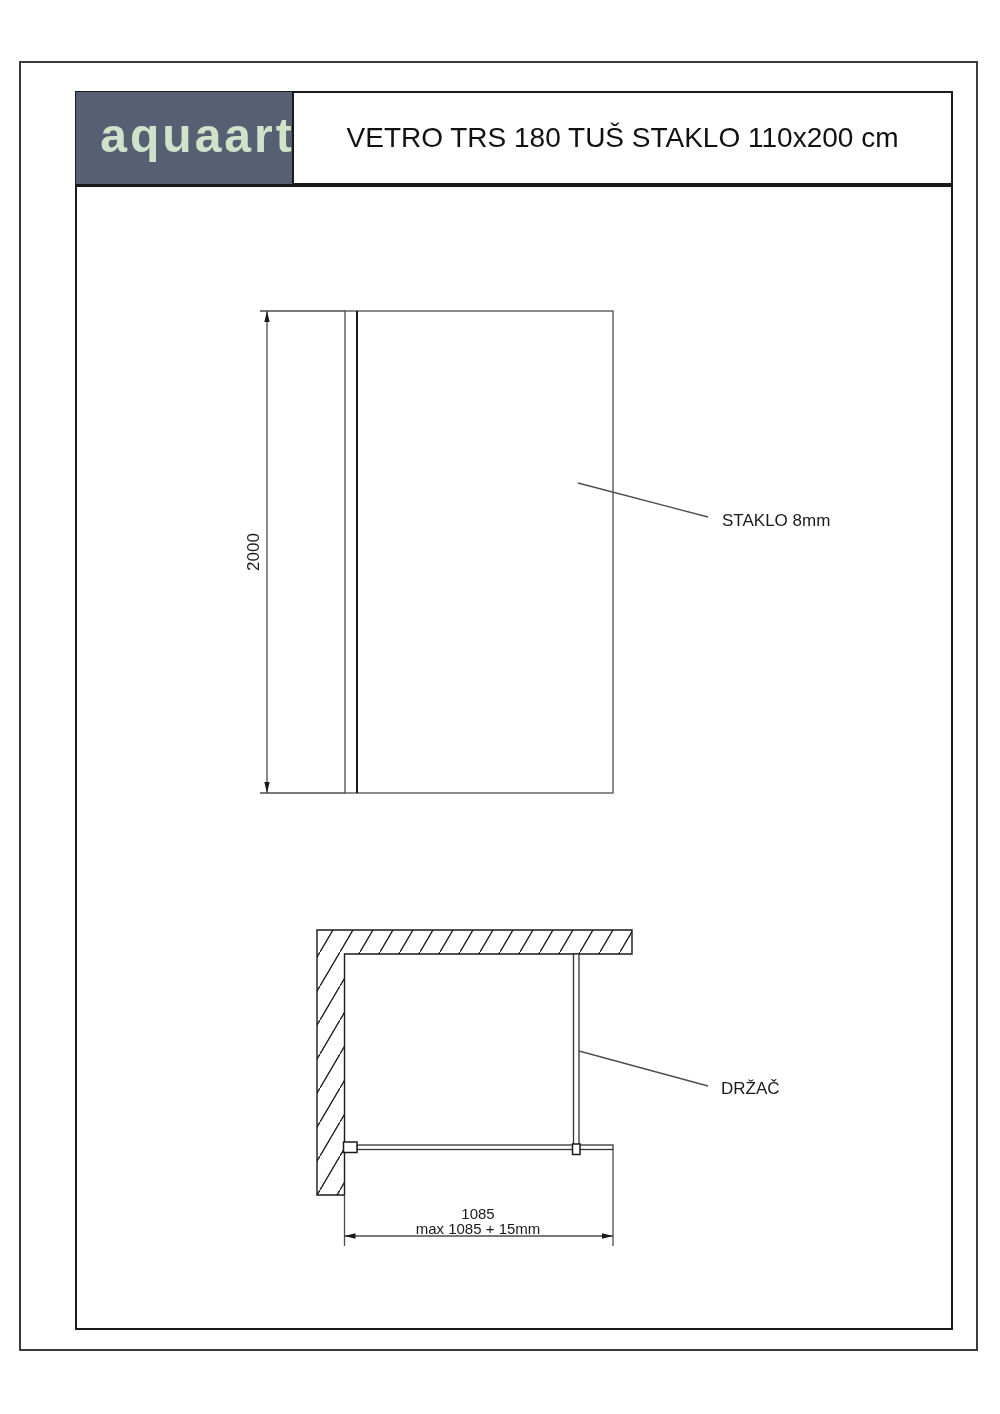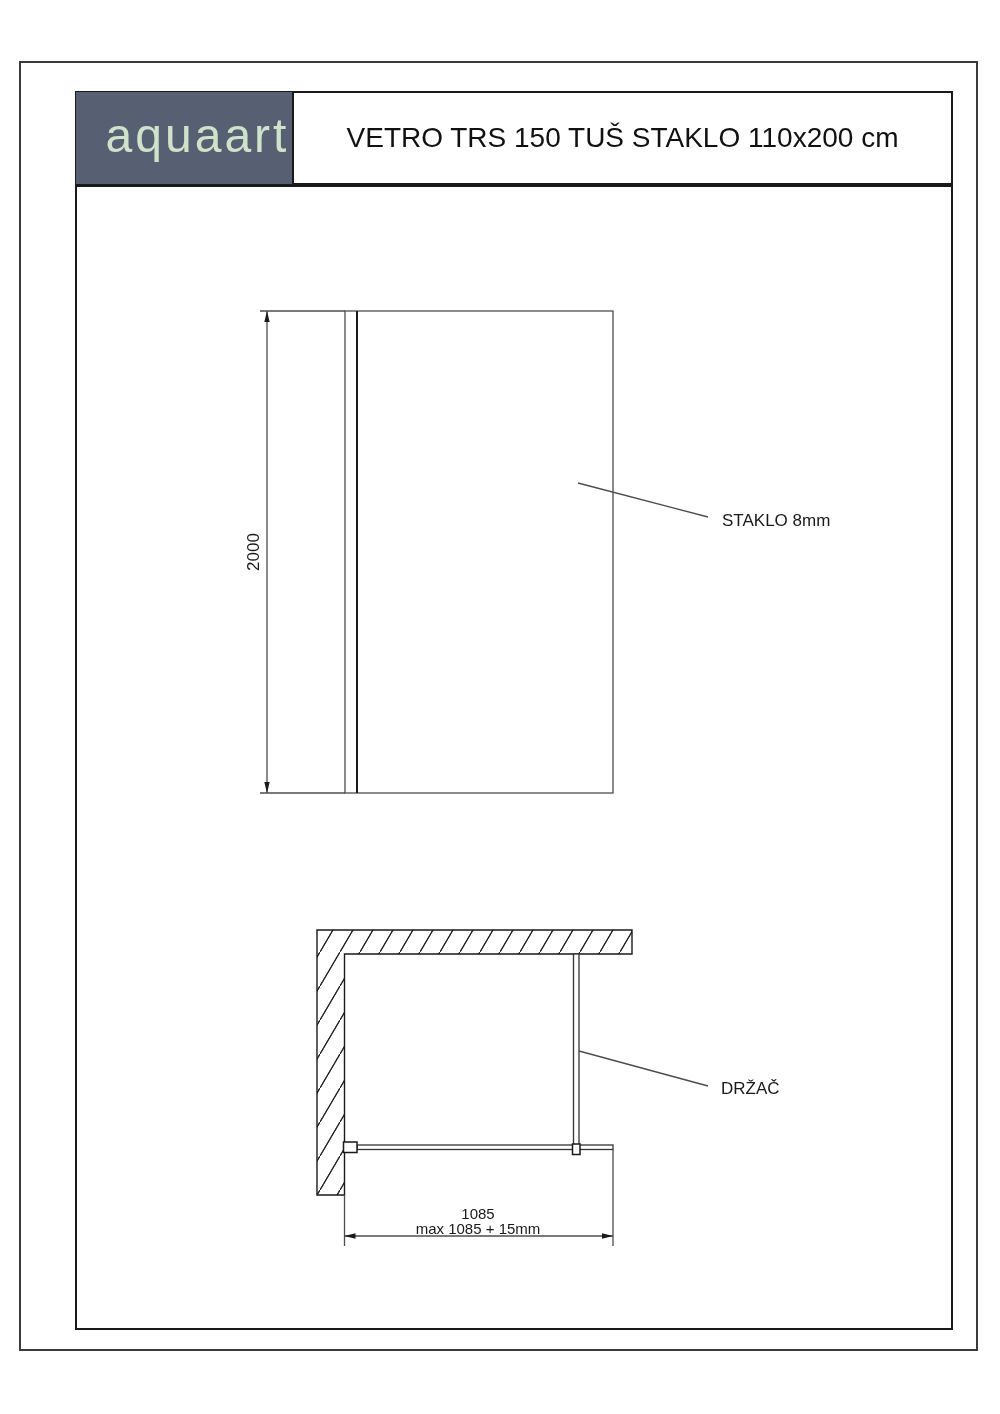--- a/index.html
+++ b/index.html
@@ -13,21 +13,21 @@
   .outer-border{
     position:absolute;left:19px;top:61px;width:959px;height:1290px;
     border:2px solid #3c3c3c;box-sizing:border-box;background:#ffffff;
   }
   .logo-box{
     position:absolute;left:75px;top:91px;width:218px;height:94px;
     background:#575f73;border:1px solid #1a1a1a;box-sizing:border-box;
     display:flex;align-items:center;justify-content:center;
   }
   .logo-text{
-    color:#cfe2ca;font-size:48px;letter-spacing:3px;font-weight:400;
+    color:#cfe2ca;font-size:48px;letter-spacing:3px;font-weight:700;
     line-height:1;transform:translateY(-2px);margin-left:27px;
   }
   .title-box{
     position:absolute;left:292px;top:91px;width:661px;height:94px;
     background:#ffffff;border:2px solid #1a1a1a;box-sizing:border-box;
     display:flex;align-items:center;justify-content:center;
   }
   .title-text{
     color:#111111;font-size:28px;font-weight:400;white-space:nowrap;
   }
@@ -52,21 +52,21 @@
 
 <div class="page">
 
   <div class="outer-border"></div>
 
   <div class="logo-box">
     <span class="logo-text">aquaart</span>
   </div>
 
   <div class="title-box">
-    <span class="title-text">VETRO TRS 150 TUŠ STAKLO 110x200 cm</span>
+    <span class="title-text">VETRO TRS 180 TUŠ STAKLO 110x200 cm</span>
   </div>
 
   <div class="drawing-frame"></div>
 
   <svg class="drawing-svg" viewBox="0 0 1000 1414" xmlns="http://www.w3.org/2000/svg">
 
     <defs>
       <pattern id="hatch" patternUnits="userSpaceOnUse" width="20" height="34">
         <path d="M0,34 L20,0" stroke="#222222" stroke-width="1.1" fill="none"></path>
         <path d="M-20,34 L0,0" stroke="#222222" stroke-width="1.1" fill="none" transform="translate(20,0)"></path>

